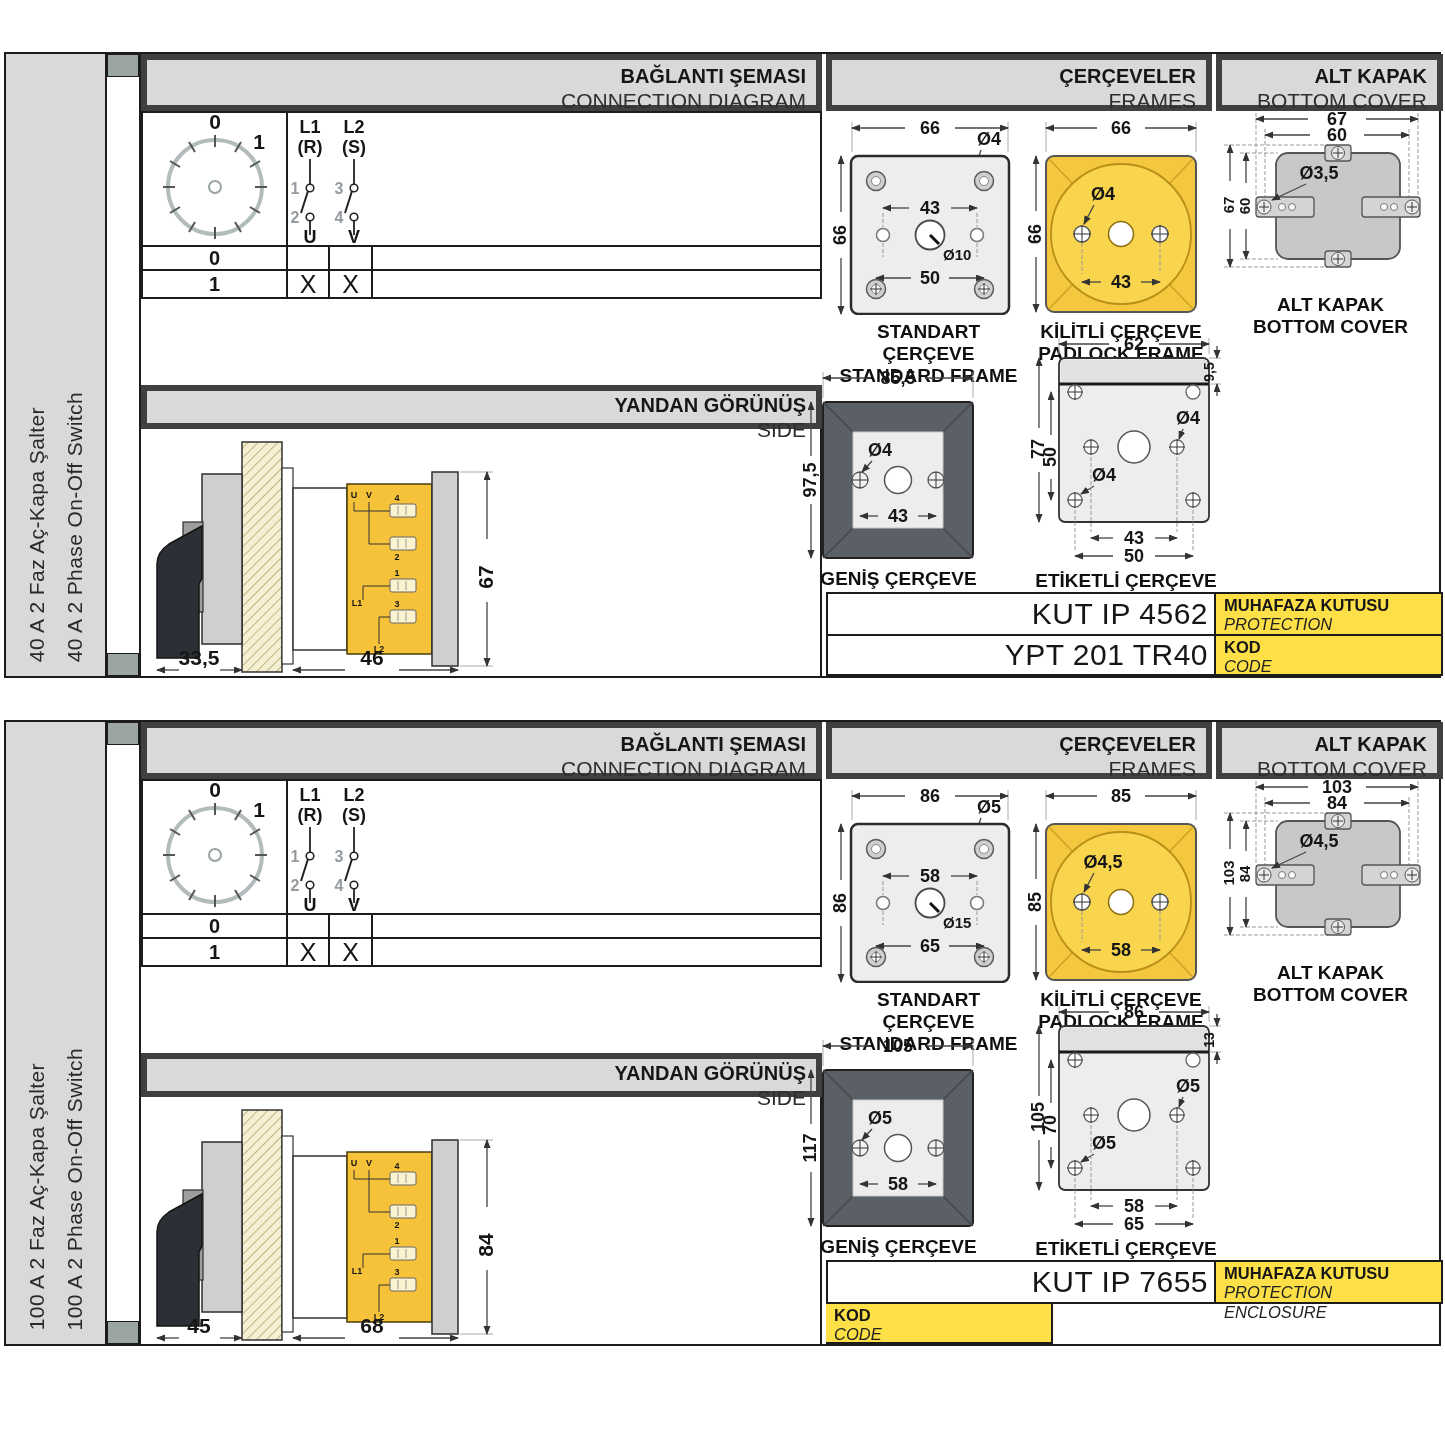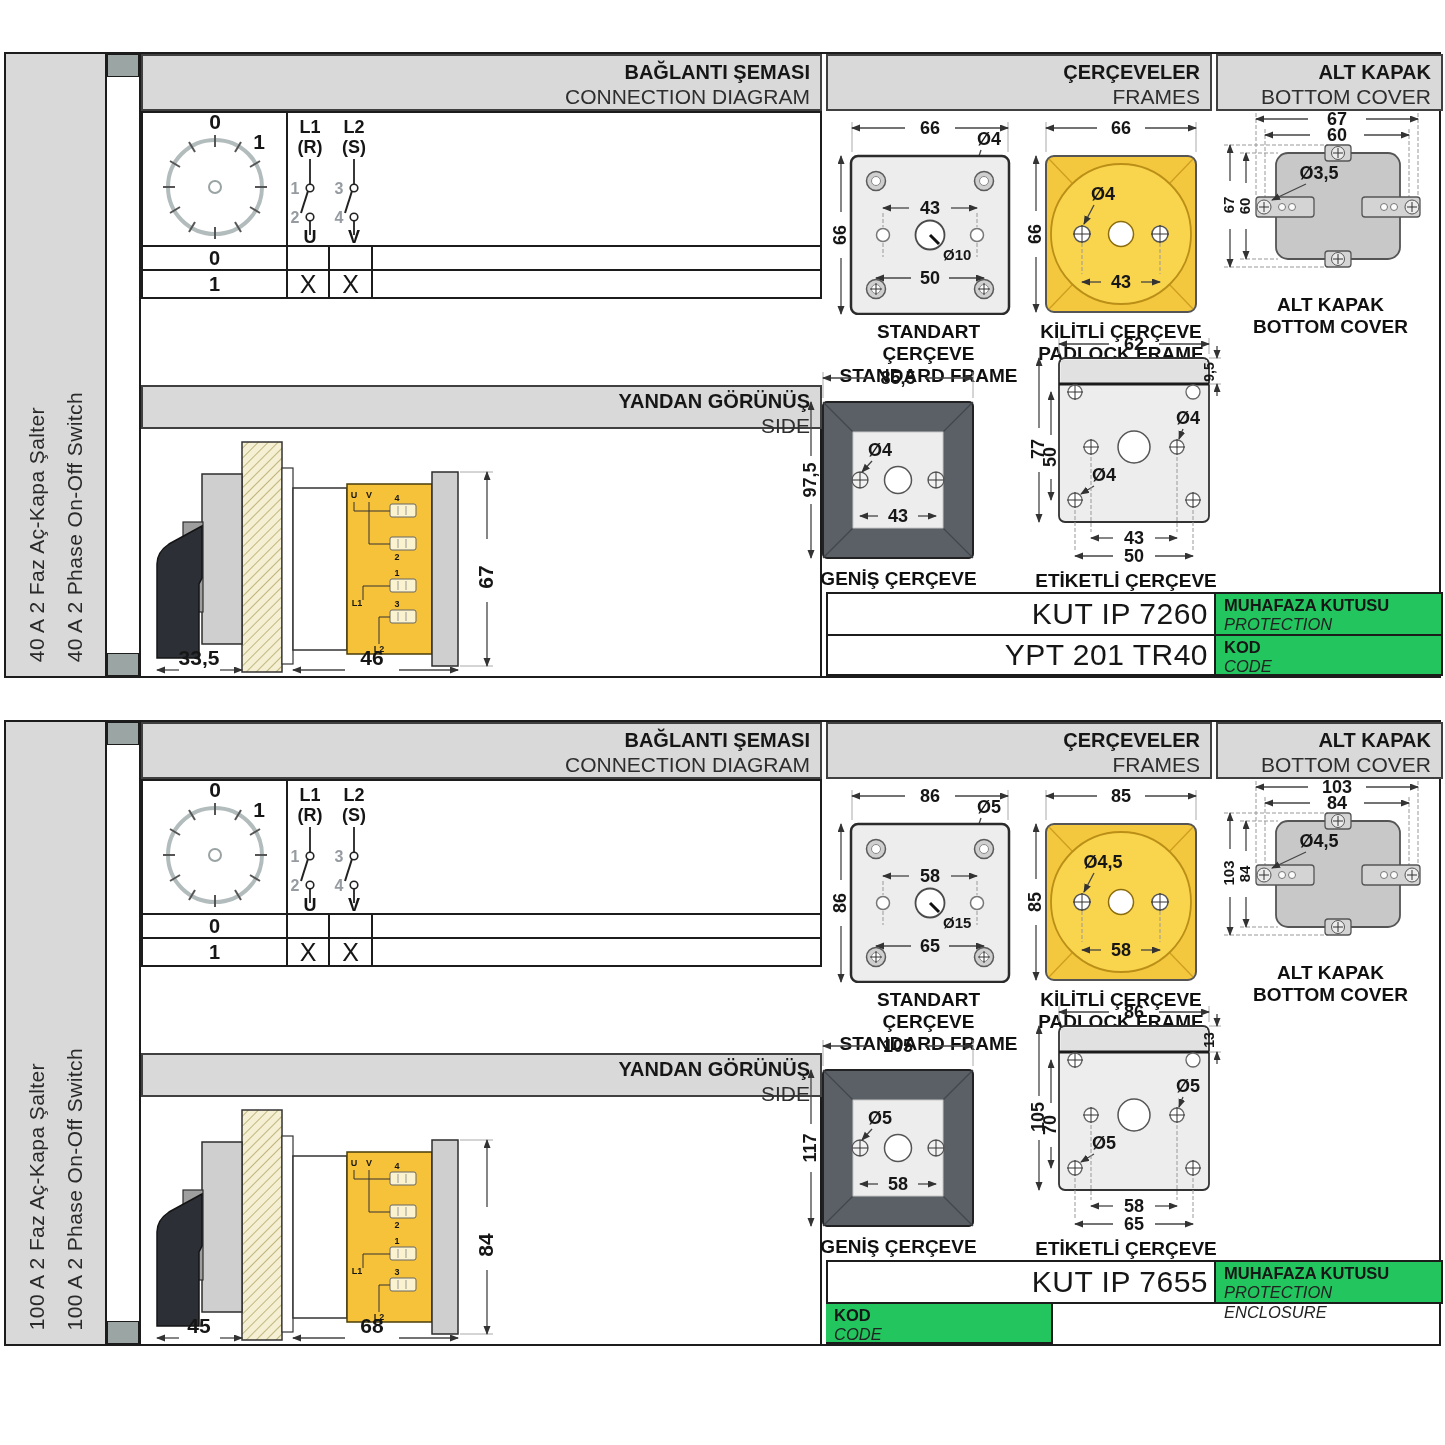--- a/index.html
+++ b/index.html
@@ -8,21 +8,21 @@
   #page{position:relative;width:1445px;height:1445px;background:#fff}
   .panel{position:absolute;left:4px;width:1437px;height:626px;border:2px solid #1c1c1c;background:#fff}
   .side-col{position:absolute;left:0;top:0;width:101px;height:100%;background:#d9d9d9;
     border-right:2px solid #1c1c1c;display:flex;align-items:flex-end;justify-content:center;
     gap:14px;padding-bottom:14px}
   .vlabel{writing-mode:vertical-rl;transform:rotate(180deg);font-size:21px;color:#2a2a2a;
     white-space:nowrap;letter-spacing:.4px}
   .sq{position:absolute;left:101px;width:32px;height:23px;background:#9aa5a4;border:1px solid #1c1c1c}
   .sq.top{top:0}.sq.bot{bottom:0}
   .main{position:absolute;left:133px;top:0;width:1302px;height:622px;border-left:2px solid #1c1c1c}
-  .hdr{position:absolute;background:#d9d9d9;border:2px solid #404040;text-align:right;
+  .hdr{position:absolute;background:#d9d9d9;border:6px solid #404040;text-align:right;
     padding:4px 10px 0 0;line-height:1.22}
   .hdr .t{font-weight:bold;font-size:20px;color:#161616}
   .hdr .e{font-size:21px;color:#2e2e2e}
   .hdr .e.it{}
   .conn-h{left:0;top:0;width:681px;height:57px}
   .frm-h{left:685px;top:0;width:386px;height:57px}
   .cov-h{left:1075px;top:0;width:227px;height:57px}
   .side-h{left:0;top:331px;width:681px;height:44px;padding-top:2px}
   .dialcell{position:absolute;left:0;top:57px;width:147px;height:136px;border:2px solid #1c1c1c;background:#fff}
   .contcell{position:absolute;left:145px;top:57px;width:536px;height:136px;border:2px solid #1c1c1c;background:#fff}
@@ -42,21 +42,21 @@
   .wide-box{left:660px;top:312px;width:195px}
   .lab-box{left:890px;top:278px;width:190px}
   .cap{text-align:center;font-weight:bold;font-size:19px;line-height:1.16;margin-top:2px;color:#101010}
   .coverbox{position:absolute;left:1077px;top:55px;width:225px;height:170px}
   .cover-cap{position:absolute;left:1077px;top:238px;width:225px}
   .coderow{position:absolute;left:685px;width:617px;display:flex}
   .coderow.rowA{top:538px;height:44px}
   .coderow.rowB{top:580px;height:42px}
   .codecell{width:390px;border:2px solid #1c1c1c;background:#fff;text-align:right;
     font-size:30px;letter-spacing:.5px;padding-right:6px;display:flex;align-items:center;justify-content:flex-end}
-  .graycell{width:227px;border:2px solid #1c1c1c;border-left:none;background:#22c55e;padding:2px 8px;line-height:1.18}
+  .graycell{width:227px;border:2px solid #1c1c1c;border-left:none;background:#fde047;padding:2px 8px;line-height:1.18}
   .graycell .gtr{font-weight:bold;font-size:16.5px}
   .graycell .gen{font-style:italic;font-size:16.5px;color:#222}
   
   svg text{font-family:"Liberation Sans",sans-serif;fill:#161616}
   .d{font-size:18px;font-weight:bold}
   .sm{font-size:15px;font-weight:bold}
   .xs{font-size:14px;font-weight:bold}
   .D{font-size:21px;font-weight:bold}
   .b18{font-size:18px;font-weight:bold}
   .b16g{font-size:16px;font-weight:bold;fill:#959ba0}
@@ -478,21 +478,21 @@
         <text class="d" x="101" y="70" text-anchor="middle">Ø3,5</text>
         <line class="dim" x1="88" y1="75" x2="54" y2="91" marker-end="url(#ar)"></line>
       </svg>
     </div>
     <div class="cap cover-cap">
       <div>ALT KAPAK</div>
       <div>BOTTOM COVER</div>
     </div>
 
     <div class="coderow rowA">
-      <div class="codecell">KUT IP 7260</div>
+      <div class="codecell">KUT IP 4562</div>
       <div class="graycell">
         <div class="gtr">MUHAFAZA KUTUSU</div>
         <div class="gen">PROTECTION ENCLOSURE</div>
       </div>
     </div>
     <div class="coderow rowB">
       <div class="codecell">YPT 201 TR40</div>
       <div class="graycell">
         <div class="gtr">KOD</div>
         <div class="gen">CODE</div>

